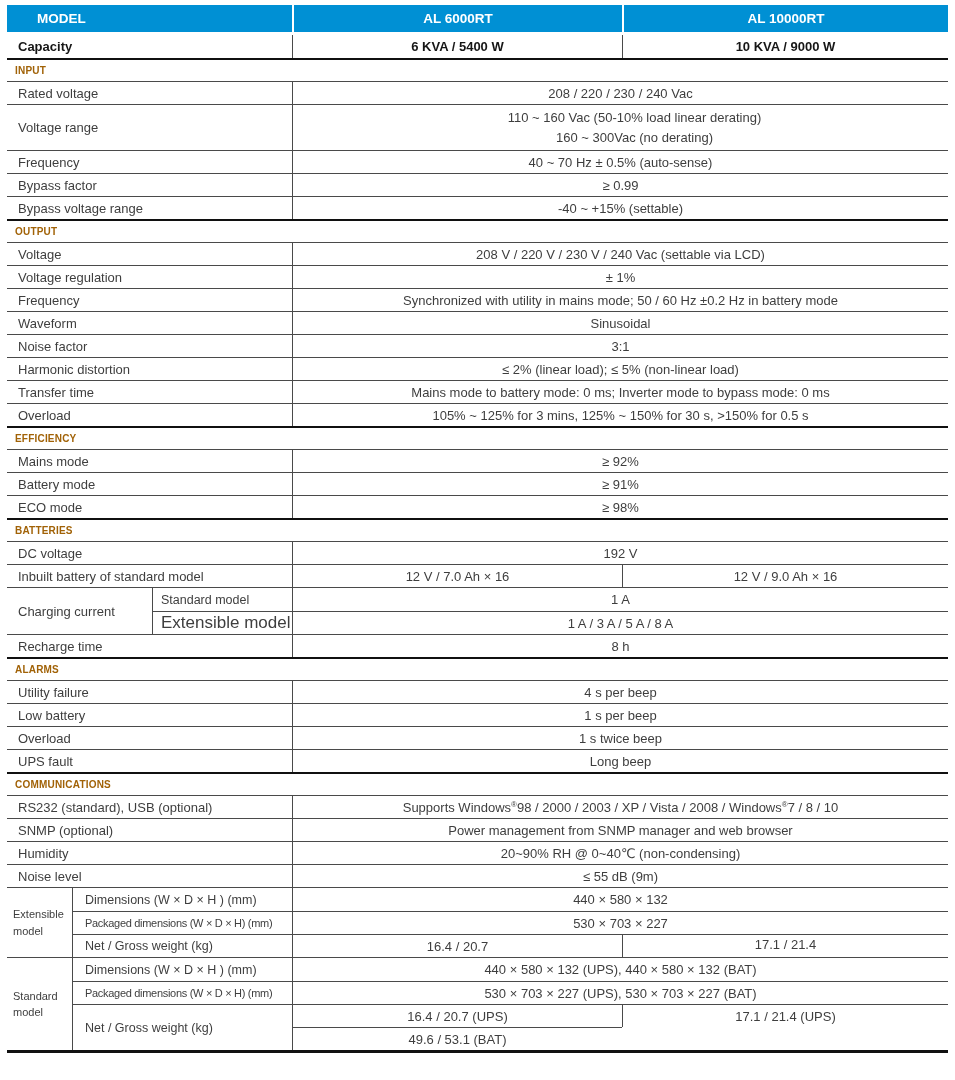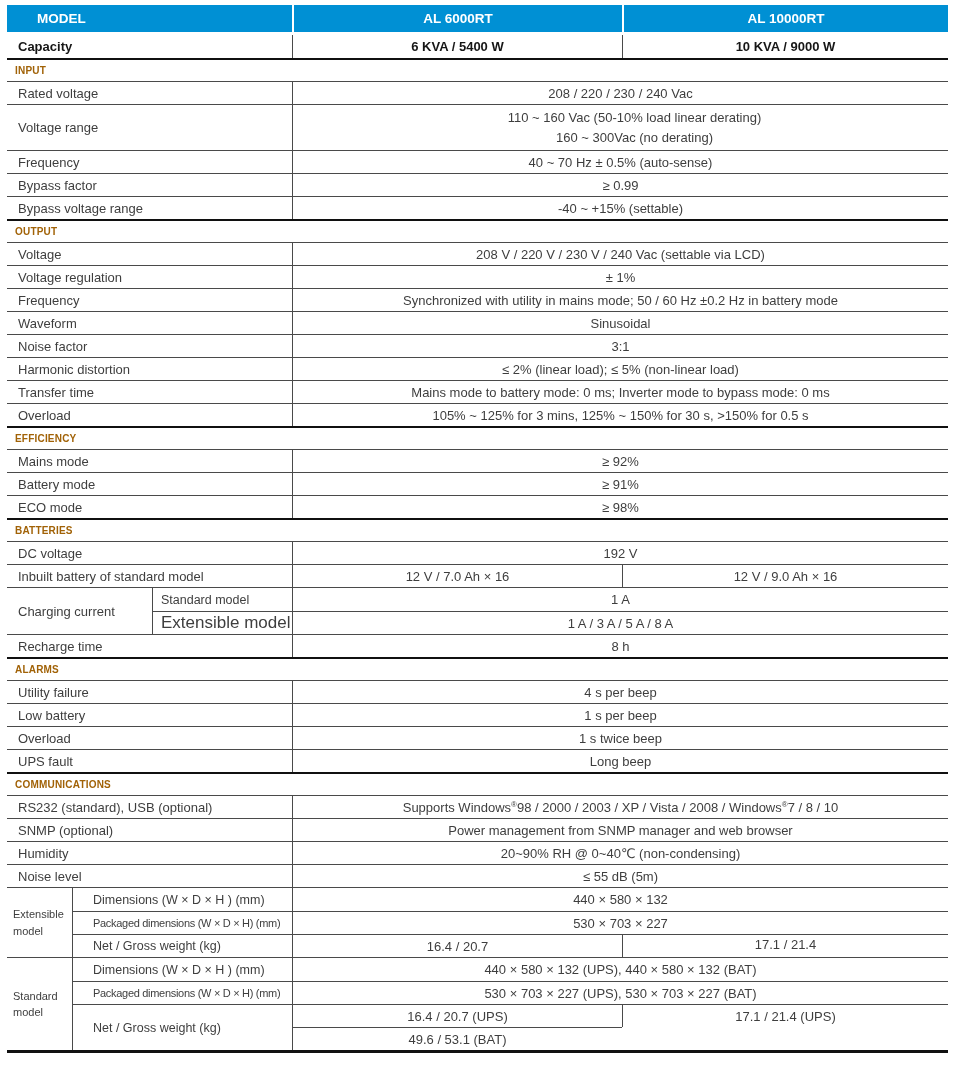--- a/index.html
+++ b/index.html
@@ -37,21 +37,21 @@
   .bt { border-top: 1px solid #4a4a4a; }
   .bl { border-left: 1px solid #4a4a4a; }
   .cc { grid-template-columns: 145px 140px 656px; grid-template-rows: 23px 23px; }
   .cc-main { grid-row: 1 / 3; grid-column: 1; padding-left: 11px; }
   .sub { padding-left: 8px; font-size: 12.5px; }
   .sub-small { font-size: 17px; }
   .g4 { grid-template-columns: 65px 220px 330px 326px; }
   .ext { grid-template-rows: 23px 23px 23px; }
   .std { grid-template-rows: 23px 23px 23px 23px; }
   .side { grid-column: 1; grid-row: 1 / -1; flex-direction: column; justify-content: center; align-items: flex-start; padding-left: 6px; font-size: 11px; line-height: 1.5; }
-  .dlab { padding-left: 20px; font-size: 12.5px; }
+  .dlab { padding-left: 12px; font-size: 12.5px; }
   .cond { font-size: 11px; letter-spacing: -0.3px; }
   .v2 { grid-column: 3 / 5; }
   .ng { grid-row: 3 / 5; grid-column: 2; }
 </style>
 </head>
 <body>
 
 <div class="sheet">
 
   <div class="thead">
@@ -190,21 +190,21 @@
     <div class="c lab">SNMP (optional)</div>
     <div class="c val sp">Power management from SNMP manager and web browser</div>
   </div>
 
   <div class="row">
     <div class="c lab">Humidity</div>
     <div class="c val sp">20~90% RH @ 0~40℃ (non-condensing)</div>
   </div>
   <div class="row">
     <div class="c lab">Noise level</div>
-    <div class="c val sp">≤ 55 dB (5m)</div>
+    <div class="c val sp">≤ 55 dB (9m)</div>
   </div>
 
   <div class="grp g4 ext">
     <div class="c side">
       <div>Extensible</div>
       <div>model</div>
     </div>
     <div class="c dlab bl">Dimensions (W × D × H ) (mm)</div>
     <div class="c val v2">440 × 580 × 132</div>
     <div class="c dlab cond bl bt">Packaged dimensions (W × D × H) (mm)</div>

